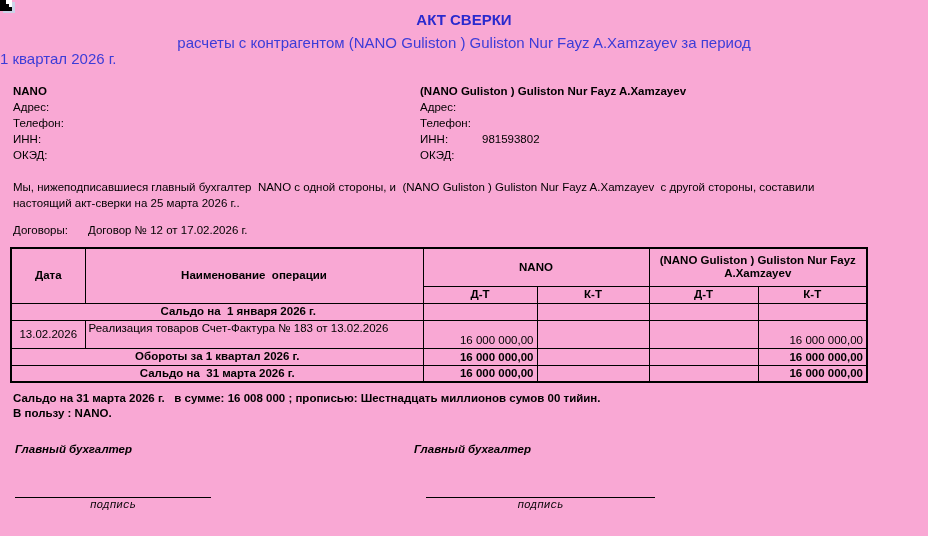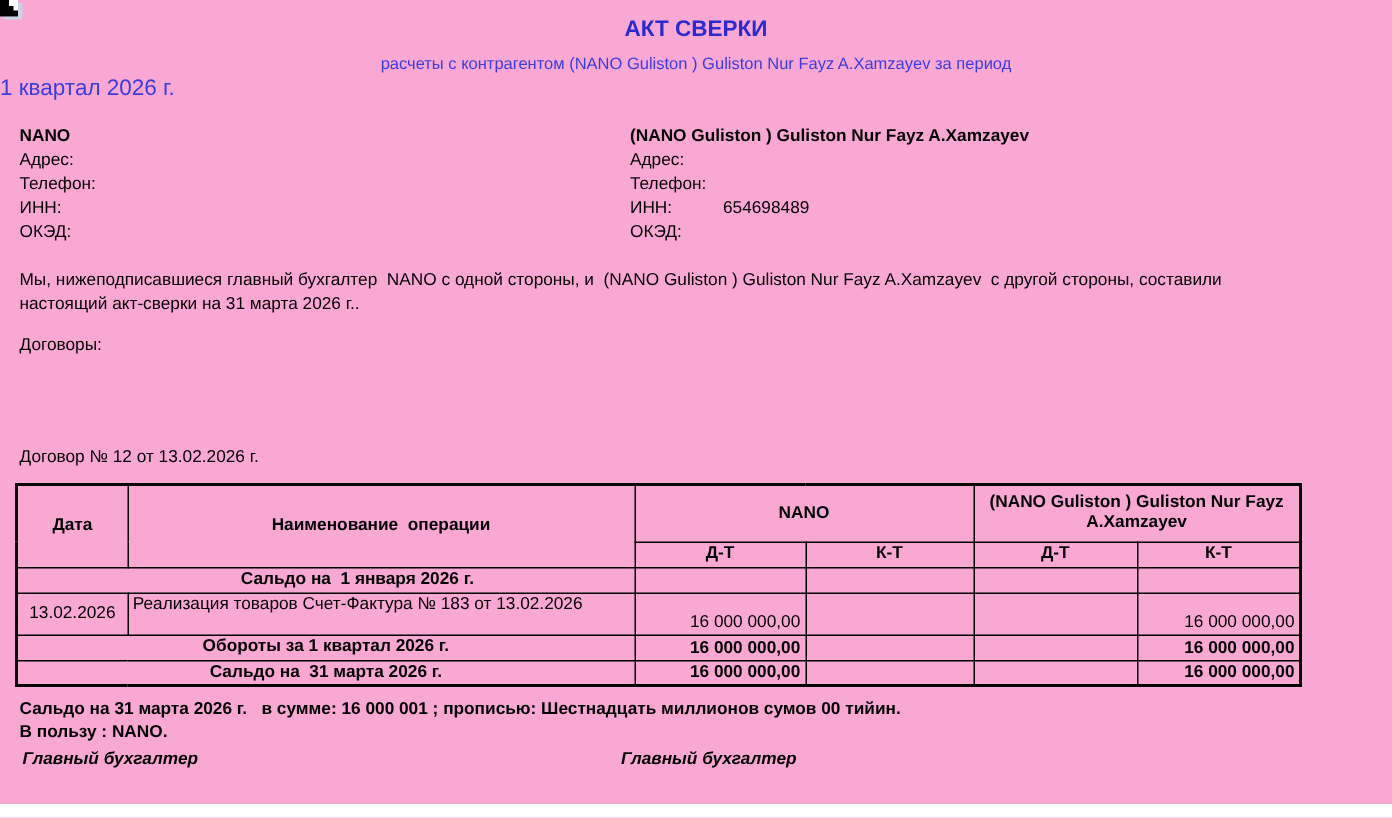--- a/index.html
+++ b/index.html
@@ -10,54 +10,54 @@
     font-family:"Liberation Sans","DejaVu Sans",sans-serif;
     font-size:11.5px; line-height:16px;
   }
   .pre { white-space:pre-wrap; }
 
   
   .corner { position:absolute; left:0; top:0; width:16px; height:15px; cursor:pointer; }
 
   
   .title { margin-top:12px; text-align:center; font-size:15px; line-height:16px; font-weight:bold; color:#2a2ace; }
-  .subtitle { margin-top:7px; text-align:center; font-size:11px; line-height:16px; color:#3c3cd8; }
+  .subtitle { margin-top:7px; text-align:center; font-size:15px; line-height:16px; color:#3c3cd8; }
   .period { margin-top:0; text-align:left; font-size:15px; line-height:16px; color:#3c3cd8; }
 
   
   .parties { display:flex; margin-top:16px; }
   .party-left { margin-left:13px; width:407px; }
   .party-right { width:470px; }
   .party-name { font-weight:bold; }
   .fld { display:flex; }
   .fld .lbl { width:62px; flex:0 0 62px; }
 
   .preamble { margin:16px 13px 0 13px; width:855px; }
-  .contracts { margin:11px 0 0 13px; display:flex;flex-direction:column; }
+  .contracts { margin:11px 0 0 13px; display:flex; }
   .contracts .lbl { width:75px; flex:0 0 75px; }
 
   
   table.acts { margin:9px 0 0 10px; width:856px; table-layout:fixed; border-collapse:collapse; border:2px solid #000; }
   table.acts td, table.acts th { border:1px solid #000; padding:1px 3px; font-size:11.5px; line-height:13px; overflow:hidden; }
   th { font-weight:bold; text-align:center; vertical-align:middle; }
   .hdr-main { height:38px; }
   .hdr-sub td { height:17px; font-weight:bold; text-align:center;margin-top:44px; }
   .row-span td { height:17px; }
   .row-span .span-lbl { font-weight:bold; text-align:center;padding-left:45px; }
   .row-data td { height:28px; }
   .row-data .cell-date { text-align:center; vertical-align:middle; }
   .row-data .cell-op { text-align:left; vertical-align:top;margin-top:20px; }
   .amt { text-align:right; vertical-align:bottom; }
   .row-total td { height:17px; font-weight:bold; }
   .row-total .span-lbl { text-align:center; }
   .tfirst td { border-top:3px double #000; }
 
   
   .summary { margin:8px 13px 0 13px; font-weight:bold; line-height:15px; }
-  .sig-titles { display:flex; margin-top:2px; }
+  .sig-titles { display:flex; margin-top:20px; }
   .sig-title-l { margin-left:15px; width:399px; font-weight:bold; font-style:italic; }
   .sig-title-r { font-weight:bold; font-style:italic; }
   .sig-lines { display:flex; margin-top:40px;font-family:Liberation Mono, monospace; }
   .sig-col-l { margin-left:15px; width:196px; }
   .sig-col-r { margin-left:215px; width:229px; }
   .sig-rule { border-top:1px solid #000; height:0; }
   .sig-cap { text-align:center; font-style:italic; font-size:11px; line-height:14px; }
 </style>
 </head>
 <body>
@@ -101,34 +101,34 @@
       <div class="fld">
           <span class="lbl">Адрес:</span>
           <span></span>
         </div>
       <div class="fld">
           <span class="lbl">Телефон:</span>
           <span></span>
         </div>
       <div class="fld">
           <span class="lbl">ИНН:</span>
-          <span>654698489</span>
+          <span>981593802</span>
         </div>
       <div class="fld">
           <span class="lbl">ОКЭД:</span>
           <span></span>
         </div>
     </div>
   </div>
 
-  <div class="preamble pre">Мы, нижеподписавшиеся главный бухгалтер  NANO с одной стороны, и  (NANO Guliston ) Guliston Nur Fayz A.Xamzayev  с другой стороны, составили настоящий акт-сверки на 31 марта 2026 г..</div>
+  <div class="preamble pre">Мы, нижеподписавшиеся главный бухгалтер  NANO с одной стороны, и  (NANO Guliston ) Guliston Nur Fayz A.Xamzayev  с другой стороны, составили настоящий акт-сверки на 25 марта 2026 г..</div>
 
   <div class="contracts">
     <span class="lbl">Договоры:</span>
-    <span>Договор № 12 от 13.02.2026 г.</span>
+    <span>Договор № 12 от 17.02.2026 г.</span>
   </div>
 
   <table class="acts">
     <colgroup>
       <col style="width:74px">
         <col style="width:338px">
       <col style="width:114px">
         <col style="width:112px">
       <col style="width:109px">
         <col style="width:109px">
@@ -172,21 +172,21 @@
       <td colspan="2" class="span-lbl pre">Сальдо на  31 марта 2026 г.</td>
       <td class="amt">16 000 000,00</td>
       <td class="amt"></td>
       <td class="amt"></td>
       <td class="amt">16 000 000,00</td>
     </tr>
   </tbody>
     </table>
 
   <div class="summary">
-    <div class="pre">Сальдо на 31 марта 2026 г.   в сумме: 16 000 001 ; прописью: Шестнадцать миллионов сумов 00 тийин.</div>
+    <div class="pre">Сальдо на 31 марта 2026 г.   в сумме: 16 008 000 ; прописью: Шестнадцать миллионов сумов 00 тийин.</div>
     <div>В пользу : NANO.</div>
   </div>
 
   <div class="sig-titles">
     <div class="sig-title-l">Главный бухгалтер</div>
     <div class="sig-title-r">Главный бухгалтер</div>
   </div>
 
   <div class="sig-lines">
     <div class="sig-col-l">

